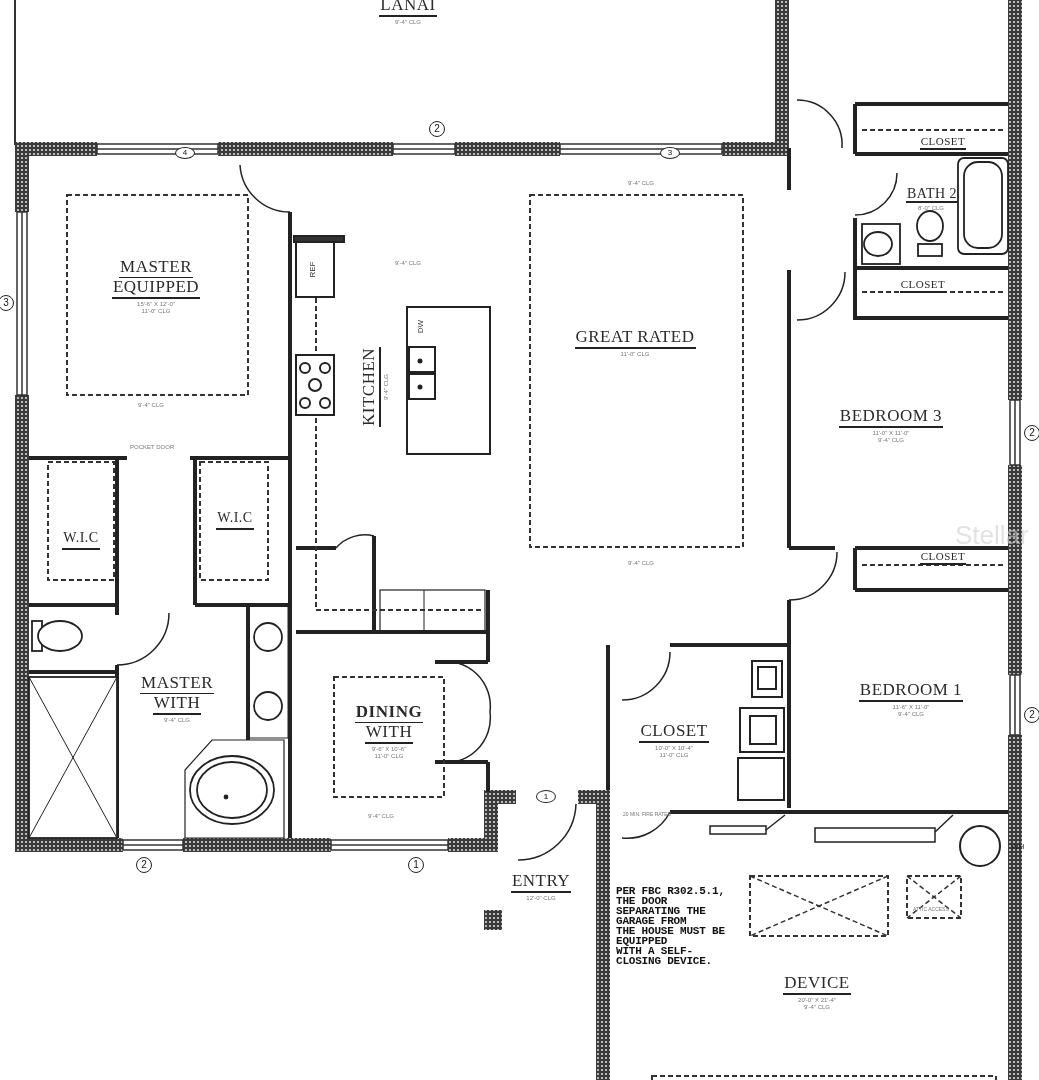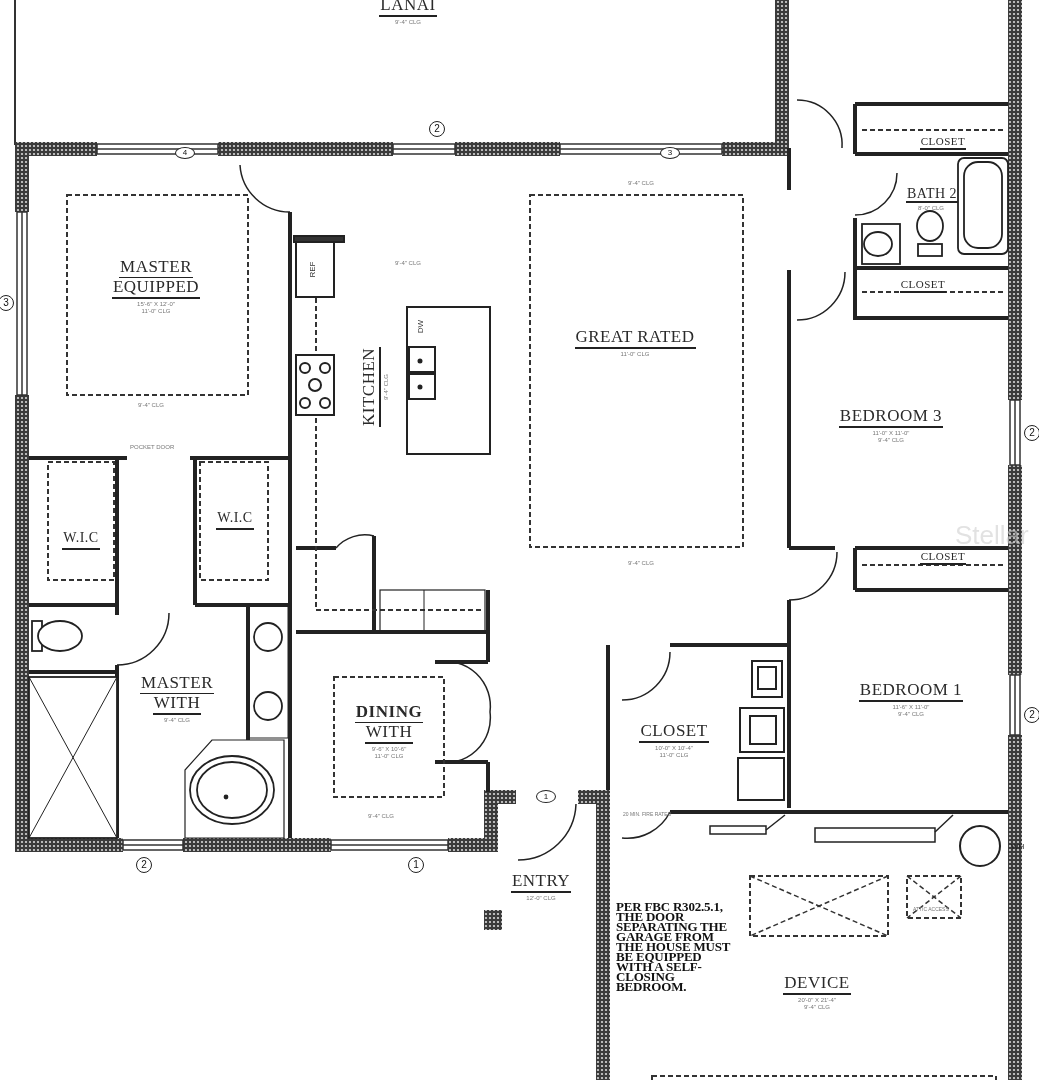--- a/index.html
+++ b/index.html
@@ -3,21 +3,21 @@
 <meta charset="utf-8">
 <style>
   html, body { margin:0; padding:0; background:#ffffff; }
   body { width:1039px; height:1080px; position:relative; overflow:hidden; font-family:"Liberation Serif", serif; color:#222; }
   svg { position:absolute; left:0; top:0; }
   .lbl { position:absolute; text-align:center; font-family:"Liberation Serif", serif; color:#2a2a2a; white-space:nowrap; }
   .lbl .name { display:inline-block; font-size:17px; letter-spacing:0.5px; border-bottom:2px solid #222; line-height:18px; padding:0 1px 1px; }
   .lbl .dim { display:block; font-size:6px; color:#777; line-height:7px; margin-top:2px; font-family:"Liberation Sans", sans-serif; }
   .small { position:absolute; font-size:6px; color:#777; font-family:"Liberation Sans", sans-serif; white-space:nowrap; }
   .tag { position:absolute; font-size:10px; font-family:"Liberation Sans", sans-serif; width:14px; height:14px; border:1.5px solid #222; border-radius:50%; text-align:center; line-height:14px; background:#fff; color:#111; }
-  .note { position:absolute; font-family:Liberation Serif, serif; font-weight:bold; font-size:13px; line-height:10px; color:#111; letter-spacing:-0.2px;margin-top:16px; }
+  .note { position:absolute; font-family:Liberation Mono, monospace; font-weight:bold; font-size:11px; line-height:10px; color:#111; letter-spacing:-0.2px; }
   .vert { transform:rotate(-90deg); transform-origin:center center; }
   .watermark { position:absolute; font-family:"Liberation Sans", sans-serif; color:#cfcfcf; font-size:26px; opacity:0.6; }
 </style>
 </head>
 <body>
 
 <svg width="1039" height="1080" viewBox="0 0 1039 1080">
   <defs>
     <pattern id="hatch" width="4" height="4" patternUnits="userSpaceOnUse">
       <rect width="4" height="4" fill="#3a3a3a"></rect>
@@ -317,21 +317,21 @@
 <div class="lbl" style="left:770px; top:974px; width:94px;">
   <span class="name">DEVICE</span>
   <span class="dim">20'-0" X 21'-4"</span>
   <span class="dim" style="margin-top:0">9'-4" CLG</span>
 </div>
 
 <div class="note" style="left:616px; top:886px; width:118px;">
   <div>PER FBC R302.5.1, THE DOOR</div>
   <div>SEPARATING THE GARAGE FROM</div>
   <div>THE HOUSE MUST BE EQUIPPED</div>
-  <div>WITH A SELF-CLOSING BEDROOM.</div>
+  <div>WITH A SELF-CLOSING DEVICE.</div>
 </div>
 <div class="small" style="left:623px; top:811px; font-size:5px;">20 MIN. FIRE RATED</div>
 <div class="small" style="left:913px; top:906px; font-size:5px;">ATTIC ACCESS</div>
 <div class="small" style="left:971px; top:842px; font-size:8px; color:#222;margin-left:40px;">WH</div>
 
 <div class="tag" style="left:429px; top:121px;">2</div>
 <div class="tag" style="left:175px; top:147px; width:18px; height:10px; line-height:10px; font-size:8px;">4</div>
 <div class="tag" style="left:660px; top:147px; width:18px; height:10px; line-height:10px; font-size:8px;">3</div>
 <div class="tag" style="left:-2px; top:295px;">3</div>
 <div class="tag" style="left:1024px; top:425px;">2</div>

